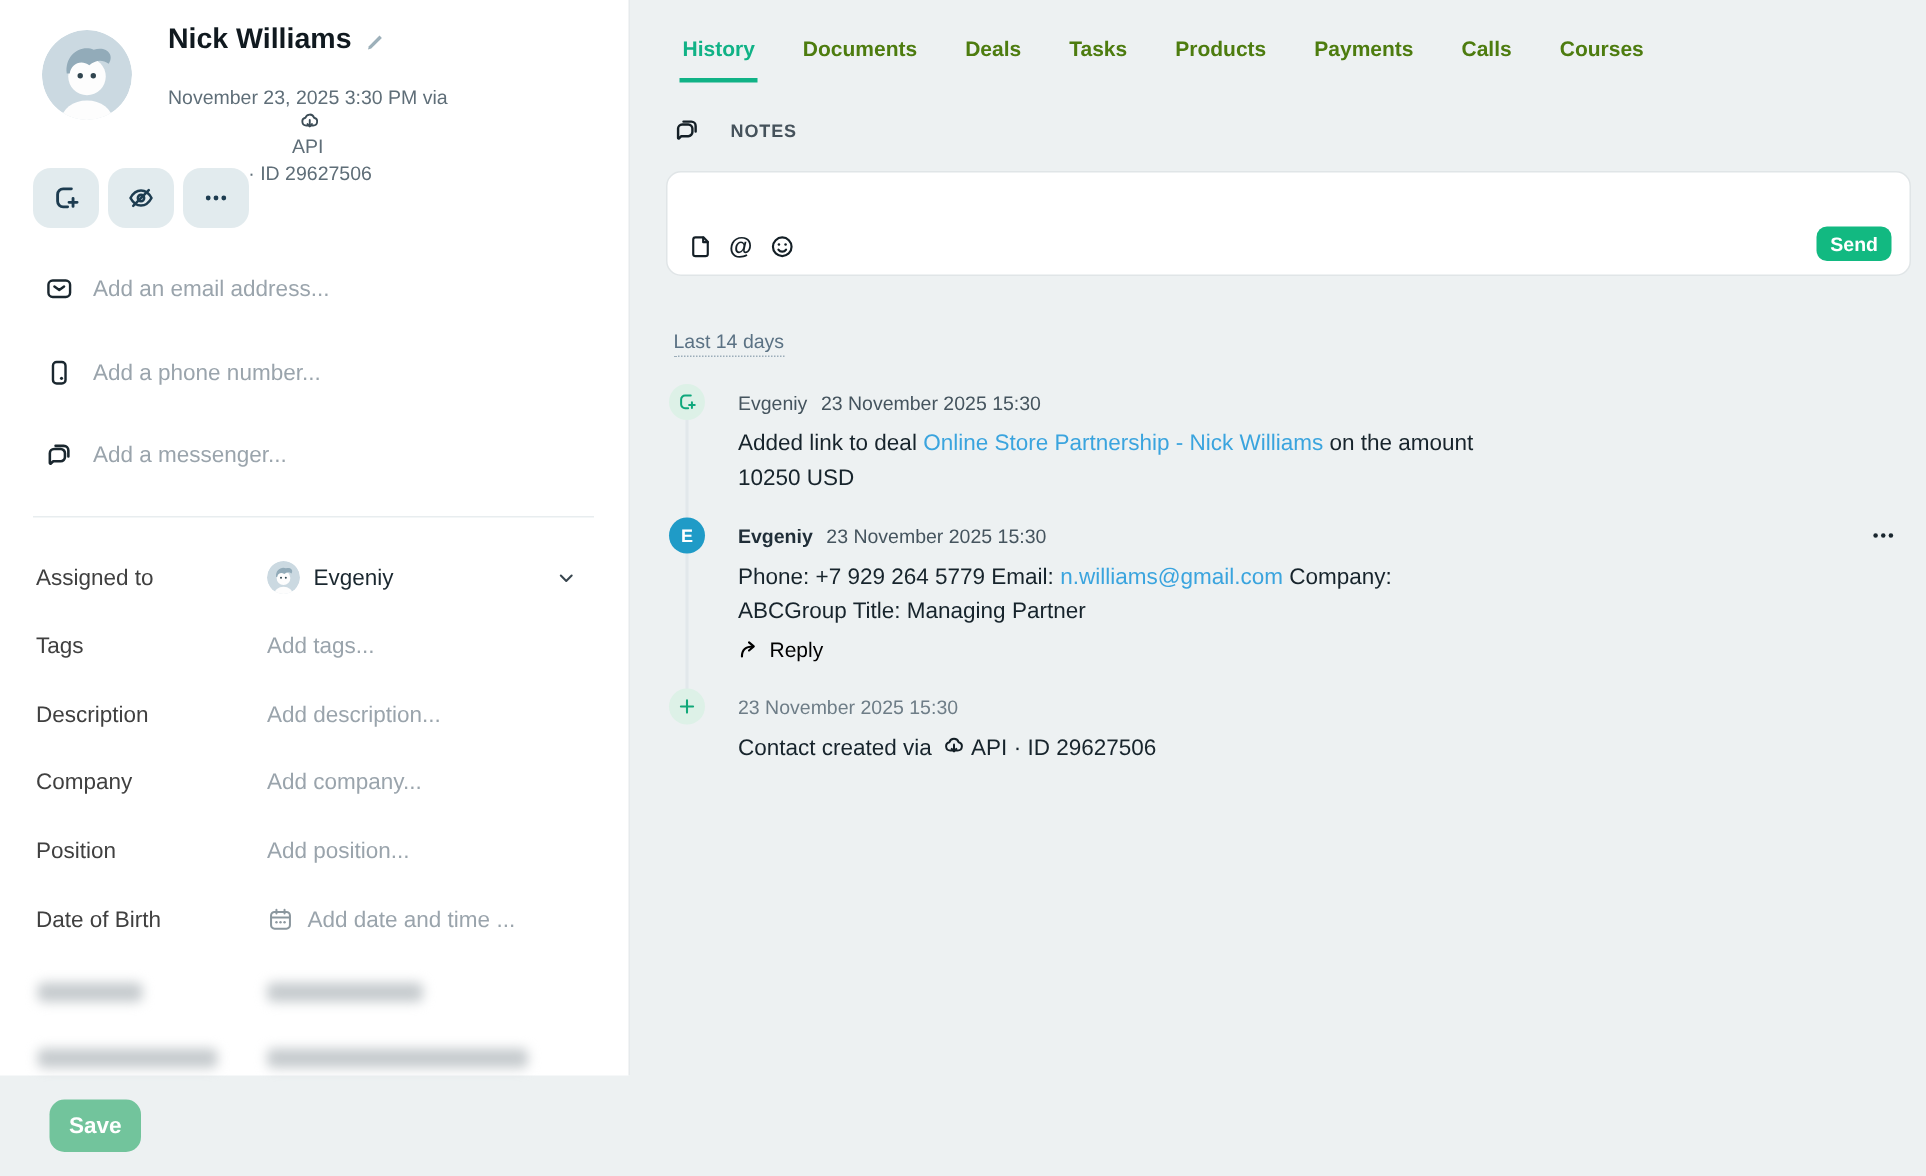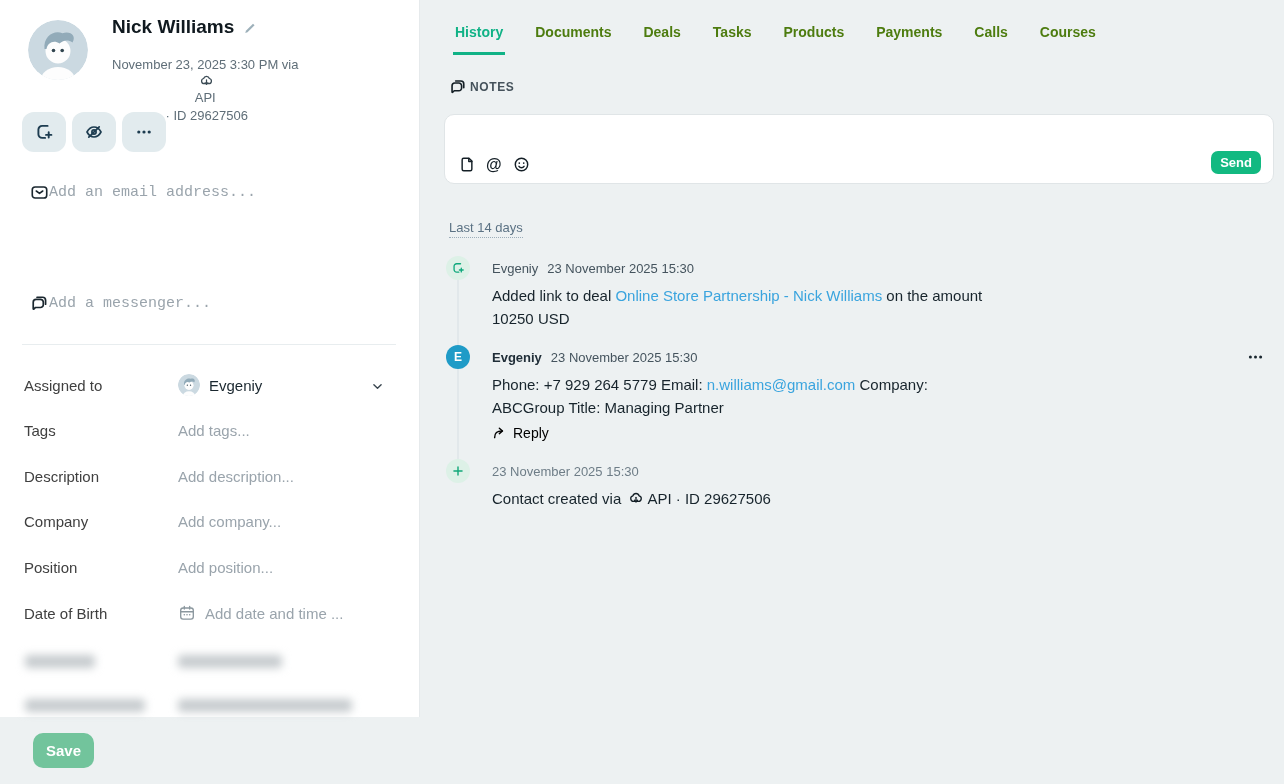--- a/index.html
+++ b/index.html
@@ -13,21 +13,21 @@
   .profile-name { position:absolute; left:112px; top:16px; display:flex; align-items:center; gap:9px; font-size:19px; font-weight:bold; color:#10191f; }
   .edit-pencil { display:inline-flex; }
   .profile-meta { position:absolute; left:112px; top:56px; font-size:13px; color:#5f6e78; line-height:18px; }
   .meta-line { display:flex; align-items:center;flex-direction:column; }
   .meta-cloud { margin:0 3px 0 5px; display:inline-flex; color:#3c4c56; }
   .meta-id { padding-left:3px; }
 
   .action-row { position:absolute; left:22px; top:112px; display:flex; gap:6px; }
   .action-btn { width:44px; height:40px; border-radius:12px; background:#e2ebee; display:flex; align-items:center; justify-content:center; color:#1d3c50; cursor:pointer; }
 
-  .contact-row { position:absolute; left:30px; height:22px; display:flex; align-items:center; color:#1a272f; cursor:text;font-family:Liberation Mono, monospace; }
+  .contact-row { position:absolute; left:30px; height:22px; display:flex; align-items:center; gap:13px; color:#1a272f; cursor:text; }
   .contact-row .ph { font-size:15px; color:#9aa4ac; }
   .row-email { top:181px; } .row-phone { top:237px; } .row-messenger { top:292px; }
 
   .divider { position:absolute; left:22px; top:344px; width:374px; height:1px; background:#e8edef; }
 
   .detail-row { position:absolute; left:24px; width:374px; height:26px; display:flex; align-items:center; }
   .detail-label { width:154px; font-size:15px; color:#404040; flex:none; }
   .detail-value { display:flex; align-items:center; gap:9px; font-size:15px; color:#1a272f; }
   .detail-value .ph { color:#9aa4ac; }
   .mini-avatar { width:22px; height:22px; border-radius:50%; overflow:hidden; flex:none; }
@@ -43,21 +43,21 @@
   .red-2b { left:178px; top:699px; width:174px; }
 
   .save-btn { position:absolute; left:33px; top:733px; background:#72c49c; color:#ffffff; font-weight:bold; font-size:15px; padding:9px 13px; border-radius:10px; border:none; cursor:pointer; font-family:inherit; }
 
   
   .right-panel { position:absolute; left:421px; top:0; width:863px; height:784px; }
   .tabs { position:absolute; left:32px; top:24px; display:flex; gap:28px; }
   .tab { font-size:14px; font-weight:bold; color:#4d7c0f; padding:0 2px 12px; cursor:pointer; }
   .tab.active { color:#10b286; border-bottom:3px solid #10b286; }
 
-  .notes-header { position:absolute; left:28px; top:78px; display:flex; align-items:center; gap:3px; color:#141f26; }
+  .notes-header { position:absolute; left:28px; top:78px; display:flex; align-items:center; gap:20px; color:#141f26; }
   .notes-label { font-size:12px; font-weight:bold; color:#45525b; letter-spacing:0.05em; }
 
   .composer { position:absolute; left:23px; top:114px; width:830px; height:70px; background:#ffffff; border:1px solid #e0e5e7; border-radius:10px; }
   .composer-icons { position:absolute; left:14px; bottom:10px; display:flex; align-items:center; gap:11px; color:#141f26; }
   .at-glyph { font-size:16px; font-weight:800; line-height:17px; }
   .send-btn { position:absolute; right:12px; bottom:9px; background:#12b981; color:#ffffff; font-size:13px; font-weight:bold; padding:4px 9px; border-radius:7px; border:none; cursor:pointer; font-family:inherit; }
 
   .period { position:absolute; left:28px; top:220px; font-size:13px; color:#5b7284; border-bottom:1px dotted #9cadb9; padding-bottom:2px; cursor:pointer; }
 
   .timeline { position:absolute; left:25px; top:256px; right:12px; }
@@ -171,20 +171,29 @@
     <div class="contact-row row-email">
       <svg width="19" height="19" viewBox="0 0 20 20">
         <g fill="none" stroke="currentColor" stroke-width="1.7" stroke-linecap="round" stroke-linejoin="round">
           <rect x="2.4" y="4.2" width="15.2" height="11.6" rx="3"></rect>
           <path d="M6.6 8.4 L10 10.9 L13.4 8.4"></path>
         </g>
       </svg>
       <span class="ph">Add an email address...</span>
     </div>
 
+    <div class="contact-row row-phone">
+      <svg width="19" height="19" viewBox="0 0 20 20">
+        <g fill="none" stroke="currentColor" stroke-width="1.7" stroke-linecap="round" stroke-linejoin="round">
+          <rect x="5.6" y="2.4" width="8.8" height="15.2" rx="2.6"></rect>
+        </g>
+        <circle cx="11.6" cy="13.9" r="1.1" fill="currentColor"></circle>
+      </svg>
+      <span class="ph">Add a phone number...</span>
+    </div>
 
     <div class="contact-row row-messenger">
       <svg width="19" height="19">
           <use href="#sym-chat"></use>
         </svg>
       <span class="ph">Add a messenger...</span>
     </div>
 
     <div class="divider"></div>
 

